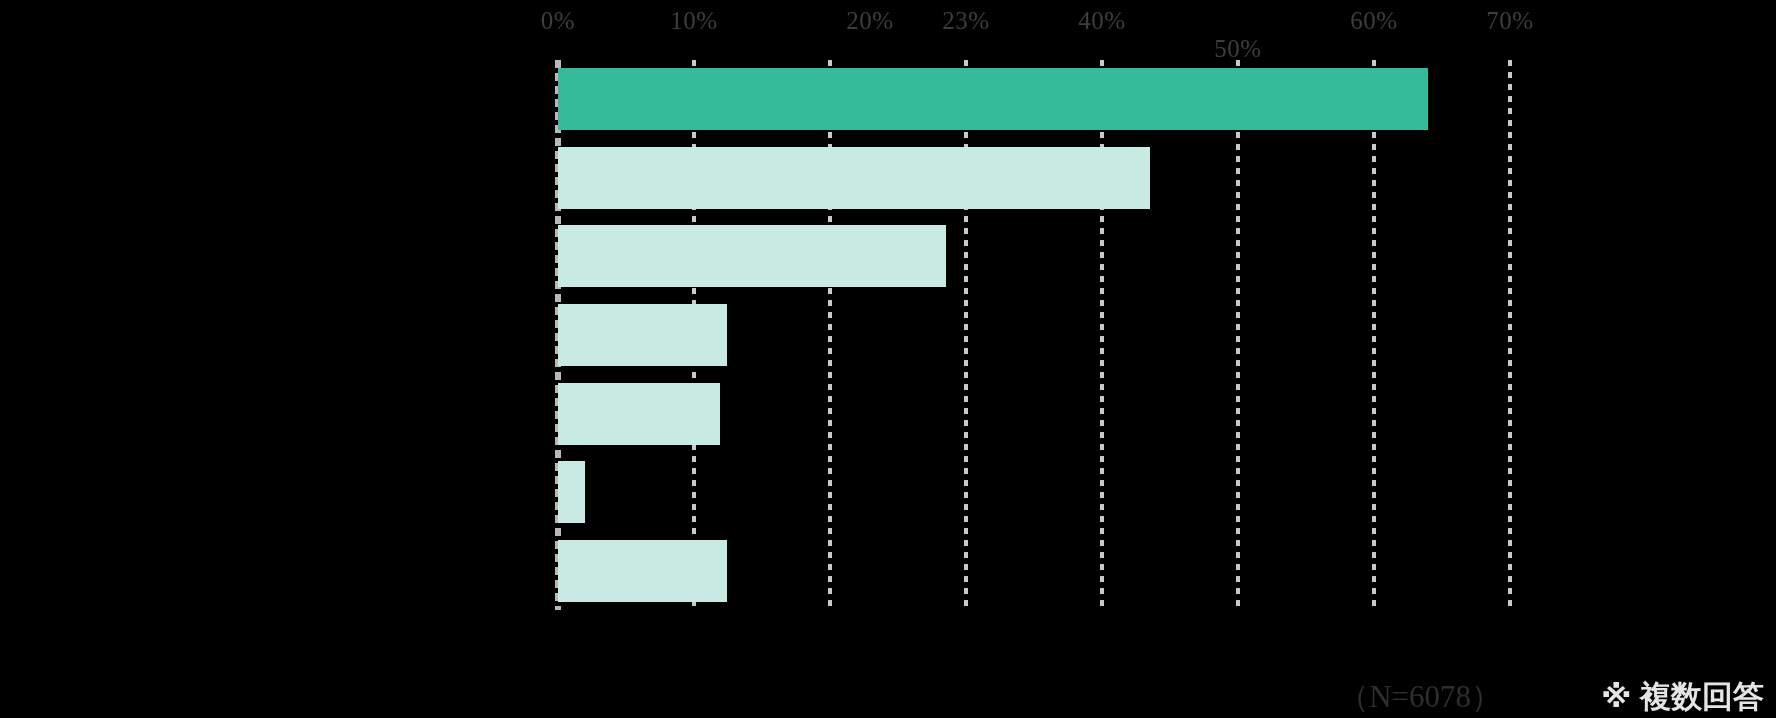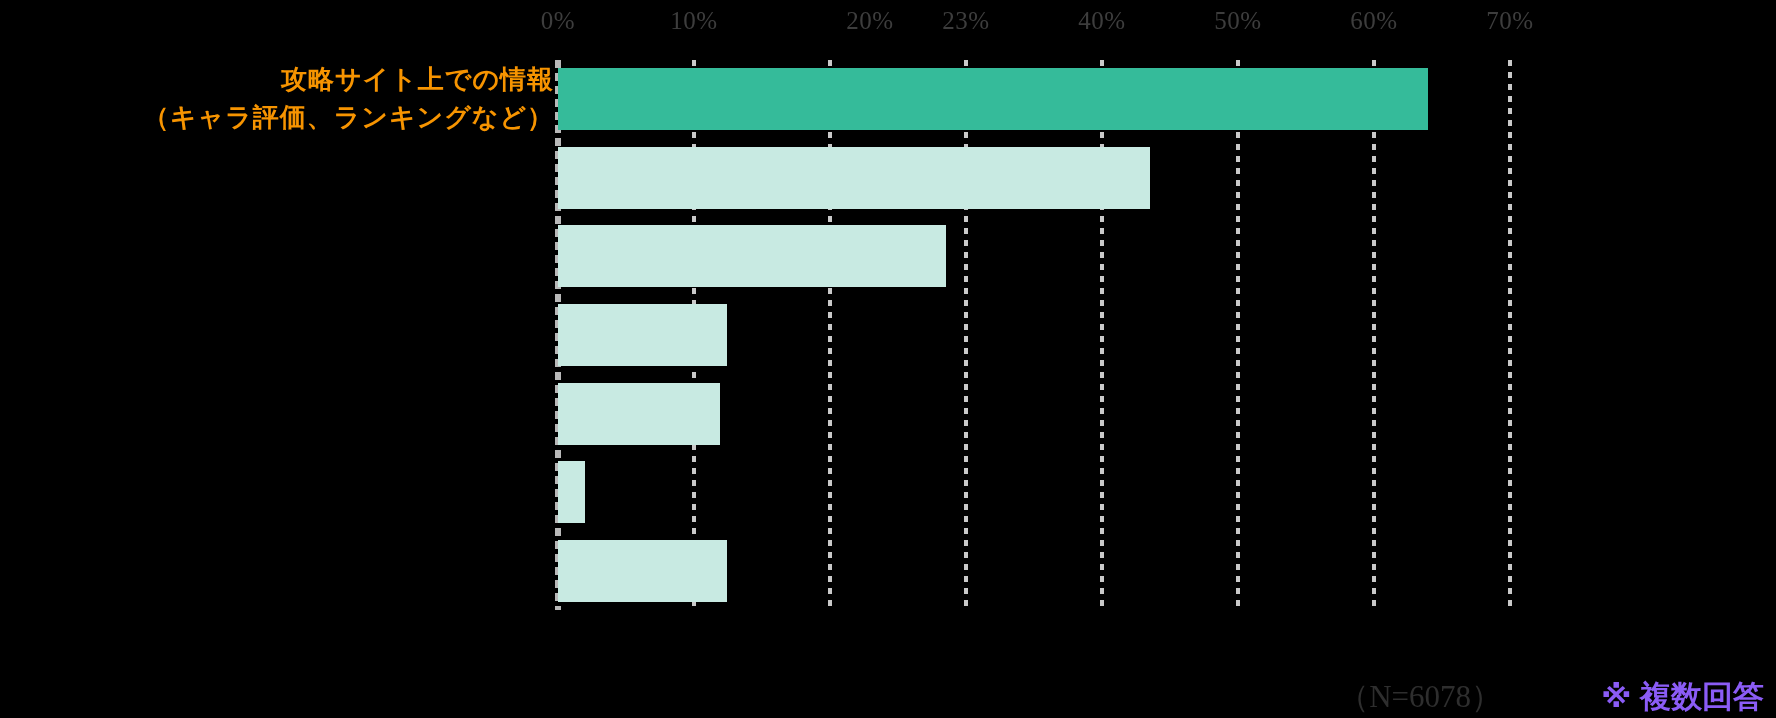--- a/index.html
+++ b/index.html
@@ -29,51 +29,49 @@
   .bar.accent{background:#35bb9a;}
 
   
   .cat-label{position:absolute;right:1222px;top:60px;width:520px;
       text-align:right;color:#F79400;font-weight:bold;font-size:26px;line-height:38px;
       letter-spacing:1px;white-space:pre-line;}
 
   
   .foot{position:absolute;bottom:6px;white-space:nowrap;font-size:31px;line-height:30px;}
   .foot.n{right:274px;color:#2e2e2e;font-family:"Liberation Serif","DejaVu Serif",serif;}
-  .foot.note{right:12px;color:#8b5cf6;font-weight:bold;}
+  .foot.note{right:12px;color:#e5e5e5;font-weight:bold;}
 </style>
 </head>
 <body>
 
 <div id="chart-root">
 
   <div class="axis-labels">
     <span class="tick-label" style="left: 558px;">0%</span>
     <span class="tick-label" style="left: 694px;">10%</span>
     <span class="tick-label" style="left: 870px; text-align: right;">20%</span>
     <span class="tick-label" style="left: 966px;">23%</span>
     <span class="tick-label" style="left: 1102px;">40%</span>
-    <span class="tick-label" style="left: 1238px;">50%</span>
+    <span class="tick-label" style="left: 1238px; margin-top: 28px;">50%</span>
     <span class="tick-label" style="left: 1374px; font-family: Liberation Serif, serif;">60%</span>
     <span class="tick-label" style="left: 1510px;">70%</span>
   </div>
 
   <div id="gridlines">
       <div class="gridline zero" style="left: 555px;"></div>
       <div class="gridline" style="left: 692px;"></div>
       <div class="gridline" style="left: 828px;"></div>
       <div class="gridline" style="left: 964px;"></div>
       <div class="gridline" style="left: 1100px;"></div>
       <div class="gridline" style="left: 1236px;"></div>
       <div class="gridline" style="left: 1372px;"></div>
       <div class="gridline" style="left: 1508px;"></div>
     </div>
 
-  <div class="cat-label">攻略サイト上での情報
-（キャラ評価、ランキングなど）</div>
 
   <div class="plot-area">
     <div class="bars" id="bars">
         <div class="bar-row" style="top: 8.28571px; height: 62px; width: 100%;">
           <div class="bar accent" style="width: 870.4px;"></div>
         </div>
         <div class="bar-row" style="top: 86.8571px; height: 62px; width: 100%;">
           <div class="bar" style="width: 591.6px;"></div>
         </div>
         <div class="bar-row" style="top: 165.429px; height: 62px; width: 100%;">

